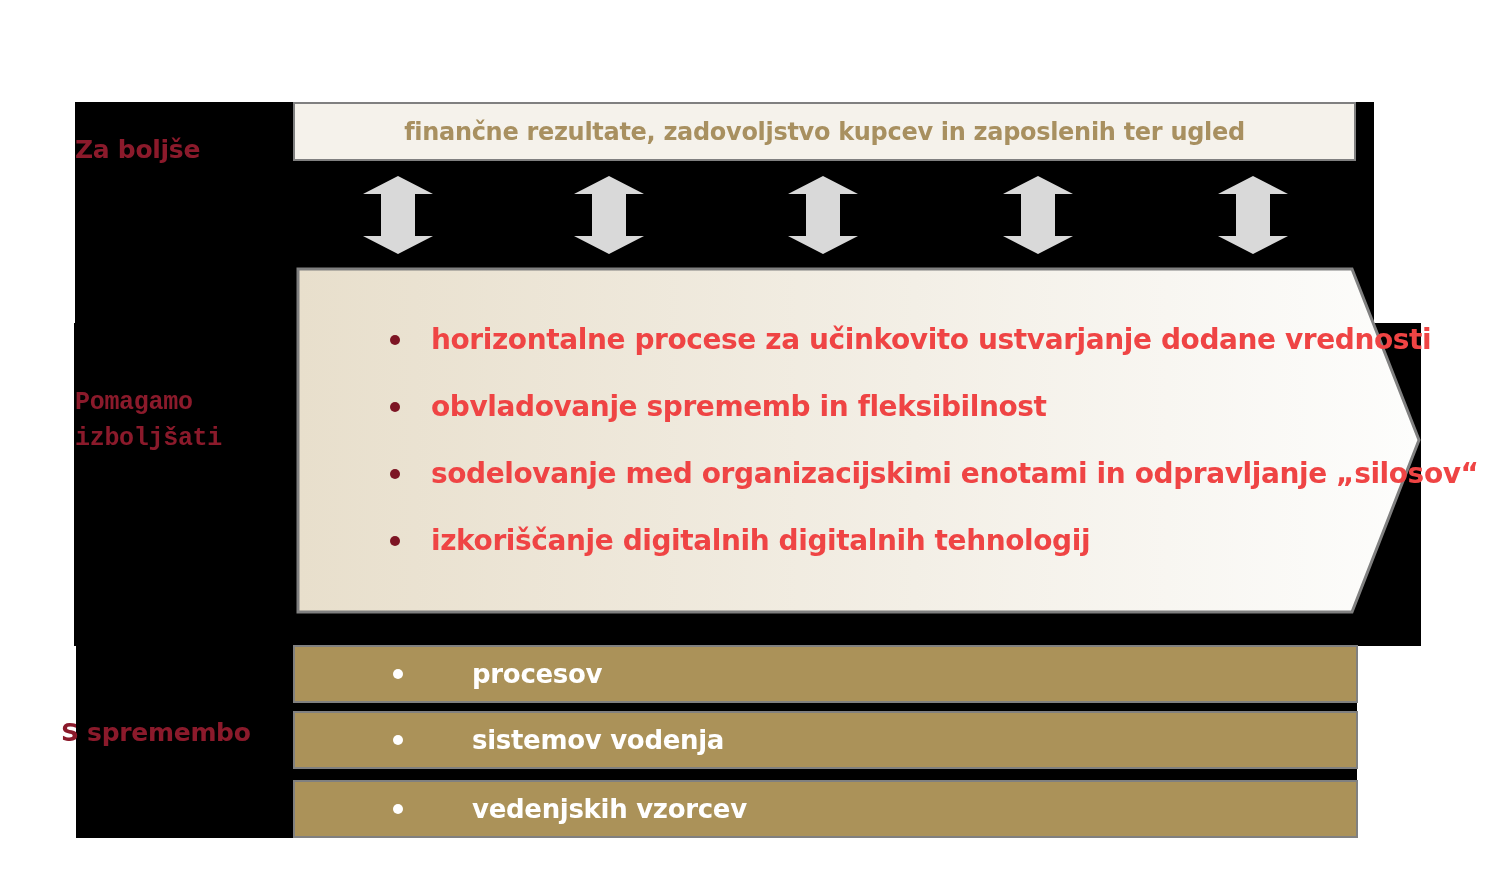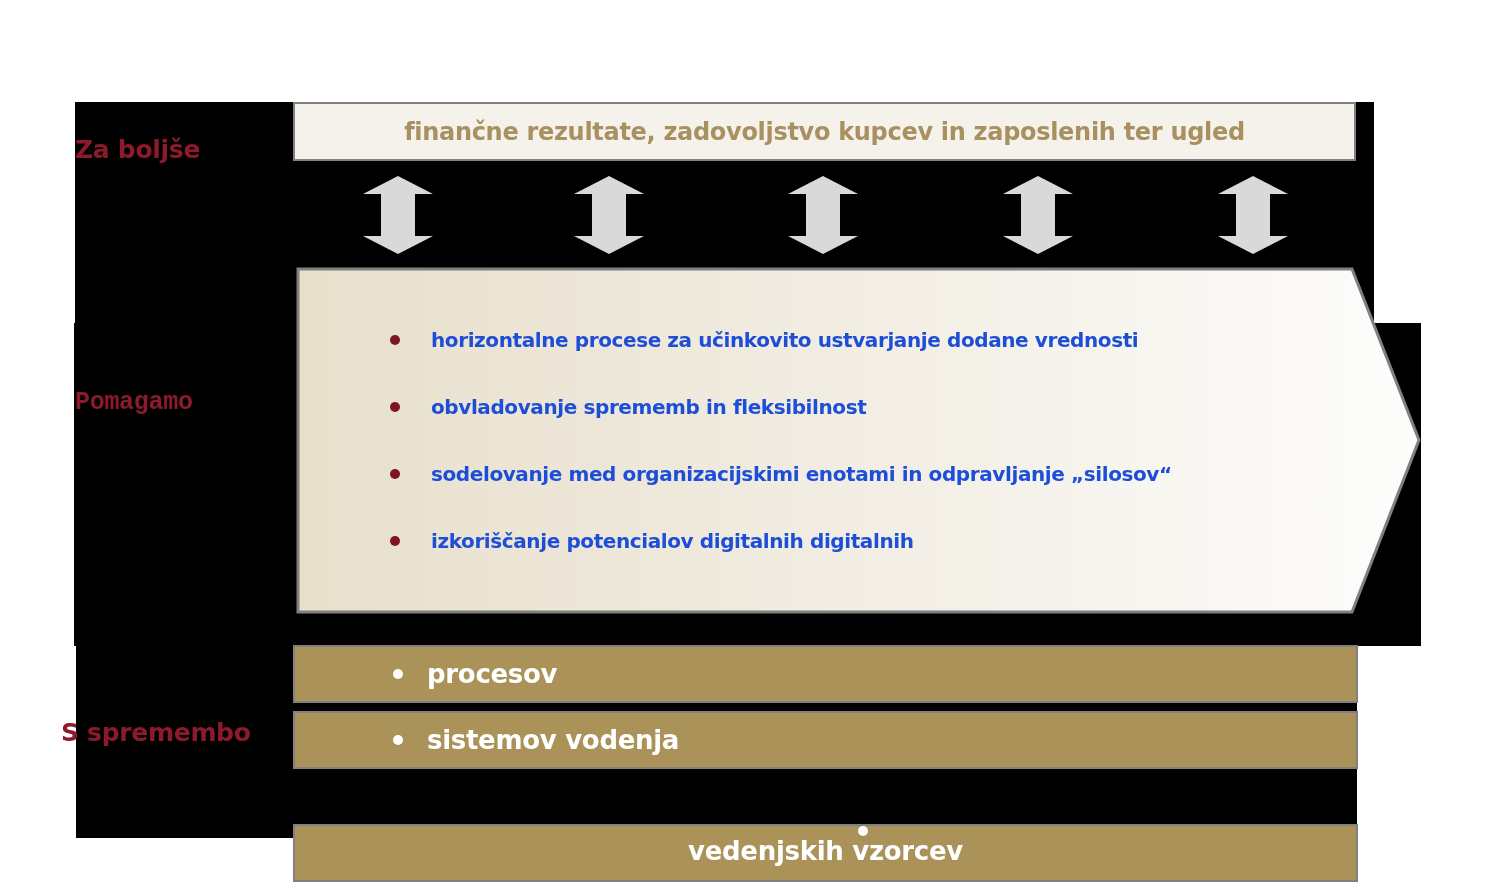--- a/index.html
+++ b/index.html
@@ -5,23 +5,23 @@
   html, body { margin:0; padding:0; }
   body { width:1500px; height:893px; background:#ffffff; position:relative; overflow:hidden;
          font-family:"DejaVu Sans", sans-serif; }
   .abs { position:absolute; }
   .blk { background:#000; }
   .label { color:#8b1a2b; font-weight:bold; font-size:25px; line-height:36px; letter-spacing:-0.3px; }
   .topbox { left:293px; top:102px; width:1059px; height:55px; background:#f5f2eb; border:2px solid #808080;
             display:flex; align-items:center; justify-content:center; color:#a89060; font-weight:bold; font-size:24px; letter-spacing:-0.3px; }
   .arrow { width:70px; height:78px; }
   .chev-items { left:390px; top:320px; }
-  .chev-item { display:flex; align-items:center; height:67px; color:#1d4ed8; font-weight:bold; font-size:20px; letter-spacing:-0.4px; }
+  .chev-item { display:flex; align-items:center; height:67px; color:#ef4444; font-weight:bold; font-size:28px; letter-spacing:-0.4px; }
   .chev-item .bullet { width:10px; height:10px; border-radius:50%; background:#7d1524; margin-right:31px; }
-  .goldbar { left:293px; width:1061px; background:#ab9259; border:2px solid #808080; display:flex; align-items:center; color:#fff; font-weight:bold; font-size:26px; letter-spacing:-0.3px; }
+  .goldbar { left:293px; width:1061px; background:#ab9259; border:2px solid #808080; display:flex; align-items:center; color:#fff; font-weight:bold; font-size:26px; letter-spacing:-0.3px;gap:45px; }
   .goldbar .bullet { width:10px; height:10px; border-radius:50%; background:#fff; margin-left:98px; margin-right:24px; }
 </style>
 </head>
 <body>
 
 <div class="abs blk" style="left:75px; top:102px; width:1299px; height:222px;"></div>
 <div class="abs blk" style="left:74px; top:323px; width:1347px; height:323px;"></div>
 <div class="abs blk" style="left:76px; top:645px; width:1281px; height:193px;"></div>
 
 <div class="abs label" style="left:75px; top:132px;">Za boljše</div>
@@ -53,47 +53,48 @@
       <stop offset="0" stop-color="#e8dfcc"></stop>
       <stop offset="0.55" stop-color="#f3efe6"></stop>
       <stop offset="1" stop-color="#fdfdfc"></stop>
     </linearGradient>
   </defs>
   <polygon points="298,269 1352,269 1419,440 1352,612 298,612" fill="url(#chevgrad)" stroke="#808080" stroke-width="3"></polygon>
 </svg>
 
 <div class="abs label" style="left:75px; top:385px;font-family:Liberation Mono, monospace;">
   <div>Pomagamo</div>
+  <div>izboljšati</div>
 </div>
 
 <div class="abs chev-items" style="top:306px;">
   <div class="chev-item">
     <span class="bullet"></span>
     <span>horizontalne procese za učinkovito ustvarjanje dodane vrednosti</span>
   </div>
   <div class="chev-item">
     <span class="bullet"></span>
     <span>obvladovanje sprememb in fleksibilnost</span>
   </div>
   <div class="chev-item">
     <span class="bullet"></span>
     <span>sodelovanje med organizacijskimi enotami in odpravljanje „silosov“</span>
   </div>
   <div class="chev-item">
     <span class="bullet"></span>
-    <span>izkoriščanje potencialov digitalnih digitalnih</span>
+    <span>izkoriščanje digitalnih digitalnih tehnologij</span>
   </div>
 </div>
 
 <div class="abs label" style="left:61px; top:715px;">S spremembo</div>
 
 <div class="abs goldbar" style="top:645px; height:54px;">
   <span class="bullet"></span>
   <span>procesov</span>
 </div>
 <div class="abs goldbar" style="top:711px; height:54px;text-align:right;">
   <span class="bullet"></span>
   <span>sistemov vodenja</span>
 </div>
-<div class="abs goldbar" style="top:824px; height:54px;flex-direction:column;">
+<div class="abs goldbar" style="top:780px; height:54px;">
   <span class="bullet"></span>
   <span>vedenjskih vzorcev</span>
 </div>
 
 </body></html>

